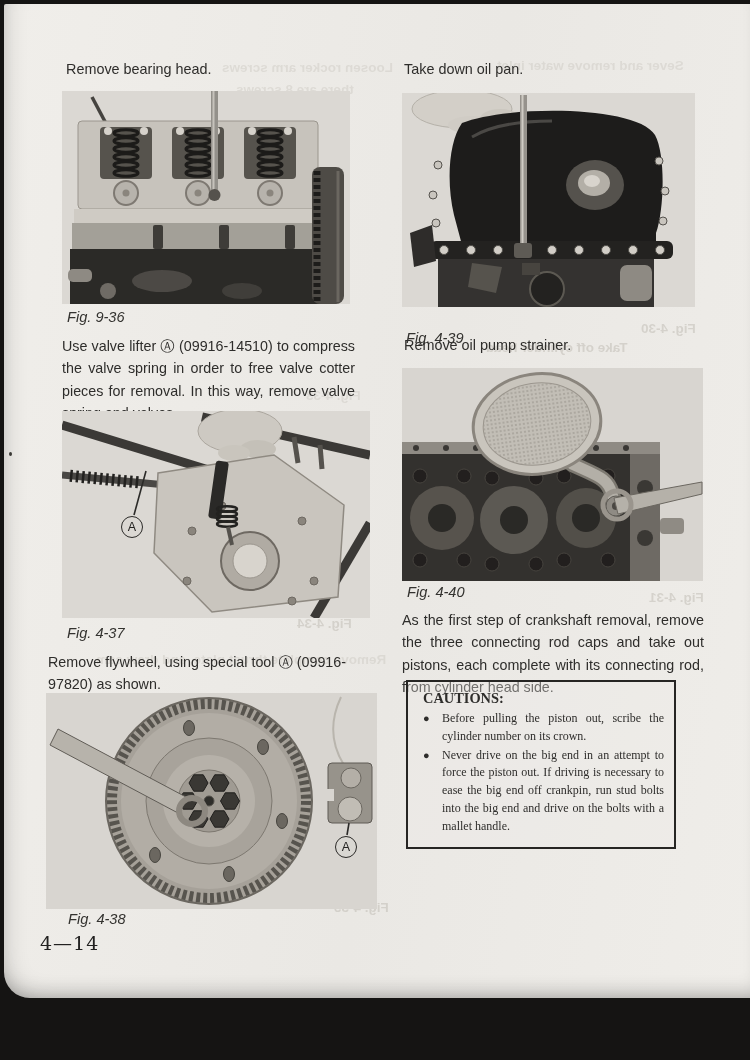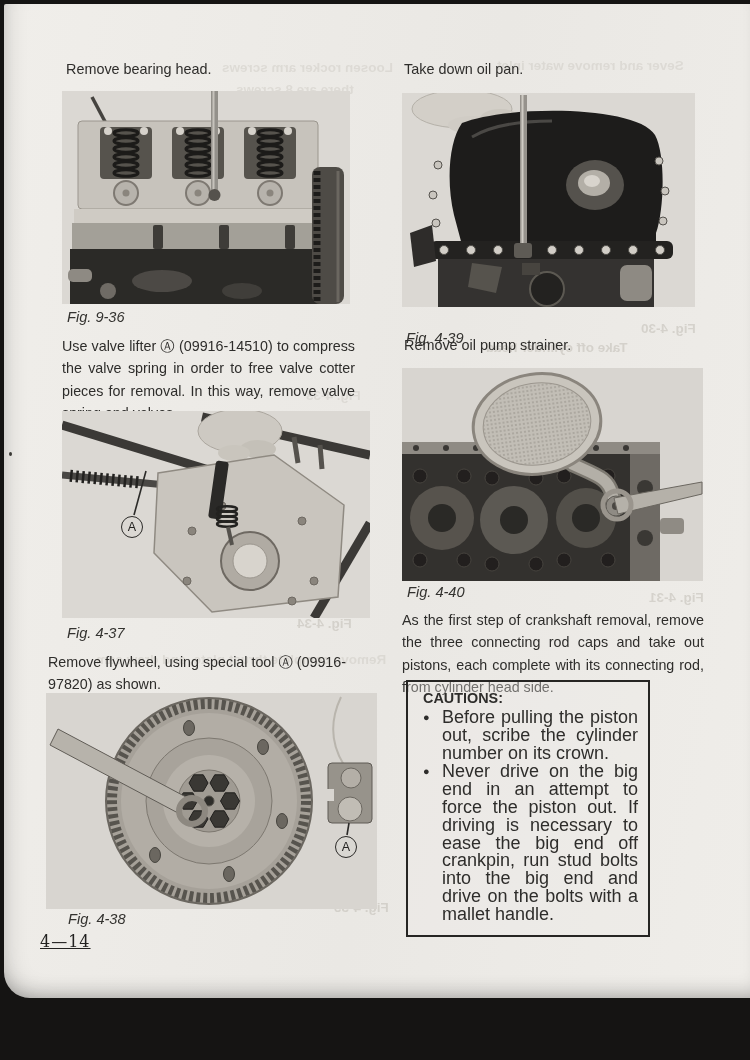--- a/index.html
+++ b/index.html
@@ -11,27 +11,27 @@
          box-shadow:inset 10px -10px 28px -16px rgba(0,0,0,.30), inset 0 -14px 22px -16px rgba(0,0,0,.25);}
   .abs{position:absolute;}
   .instr{font-size:14.4px;line-height:20px;}
   .para{font-size:14.3px;line-height:22.4px;text-align:justify;}
   .cap{font-size:14.6px;font-style:italic;color:#33322f;}
   .photo{position:absolute;}
   .photo svg{display:block;}
   .callout{position:absolute;width:22px;height:22px;line-height:21px;text-align:center;
            font-size:12.5px;color:#242321;border:1.6px solid #2b2a28;border-radius:50%;
            background:rgba(220,217,212,.4);box-sizing:border-box;}
-  #page-number{font-family:"DejaVu Serif","Liberation Serif",serif;font-size:16px;letter-spacing:1px;color:#222120;text-decoration:underline;}
+  #page-number{font-family:"DejaVu Serif","Liberation Serif",serif;font-size:19px;letter-spacing:1px;color:#222120;}
   
-  #cautions-box{left:402px;top:676px;width:244px;border:2px solid #262523;box-sizing:border-box;
-                padding:8px 10px 10px 13px;background:rgba(238,236,232,.35);}
+  #cautions-box{left:402px;top:676px;width:270px;border:2px solid #262523;box-sizing:border-box;
+                padding:8px 10px 10px 13px;background:rgba(238,236,232,.35);font-family:Liberation Serif, serif;}
   #cautions-box .title{font-weight:bold;font-size:14.4px;margin:0 0 3px 2px;}
   #cautions-box ul{margin:0;padding:0 0 0 21px;list-style:none;}
-  #cautions-box li{position:relative;font-size:18px;line-height:17.8px;text-align:justify;margin-bottom:1px;}
+  #cautions-box li{position:relative;font-size:12px;line-height:17.8px;text-align:justify;margin-bottom:1px;}
   #cautions-box li::before{content:"●";position:absolute;left:-19px;top:0;font-size:11px;}
   
   .bleed{position:absolute;transform:scaleX(-1);color:#c2beb6;font-size:13.5px;font-weight:bold;
          white-space:nowrap;opacity:.55;}
   .bl-light{opacity:.35;}
   #speck{left:5px;top:448px;width:3px;height:4px;background:#3a3835;border-radius:50%;}
   
   #instr-cyl-head{left:62px;top:55px;}
   #photo-36{left:58px;top:87px;}
   #cap-36{left:63px;top:305px;}

